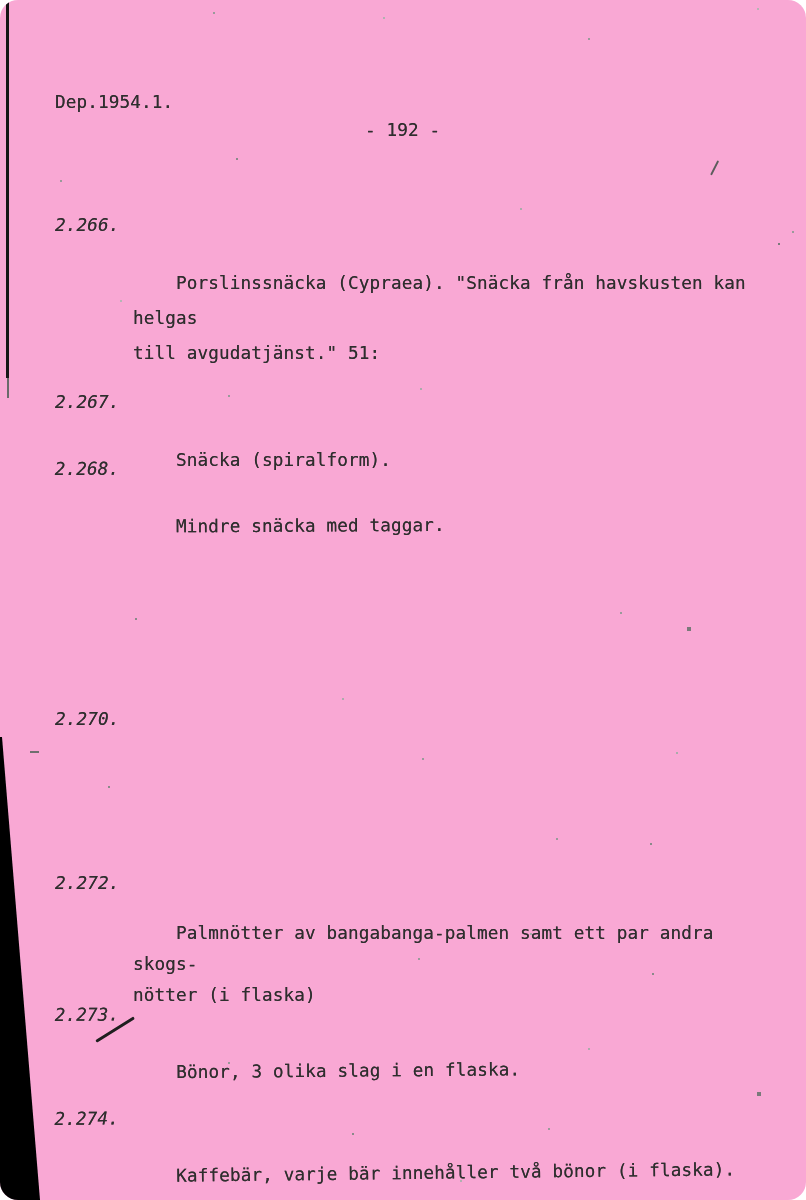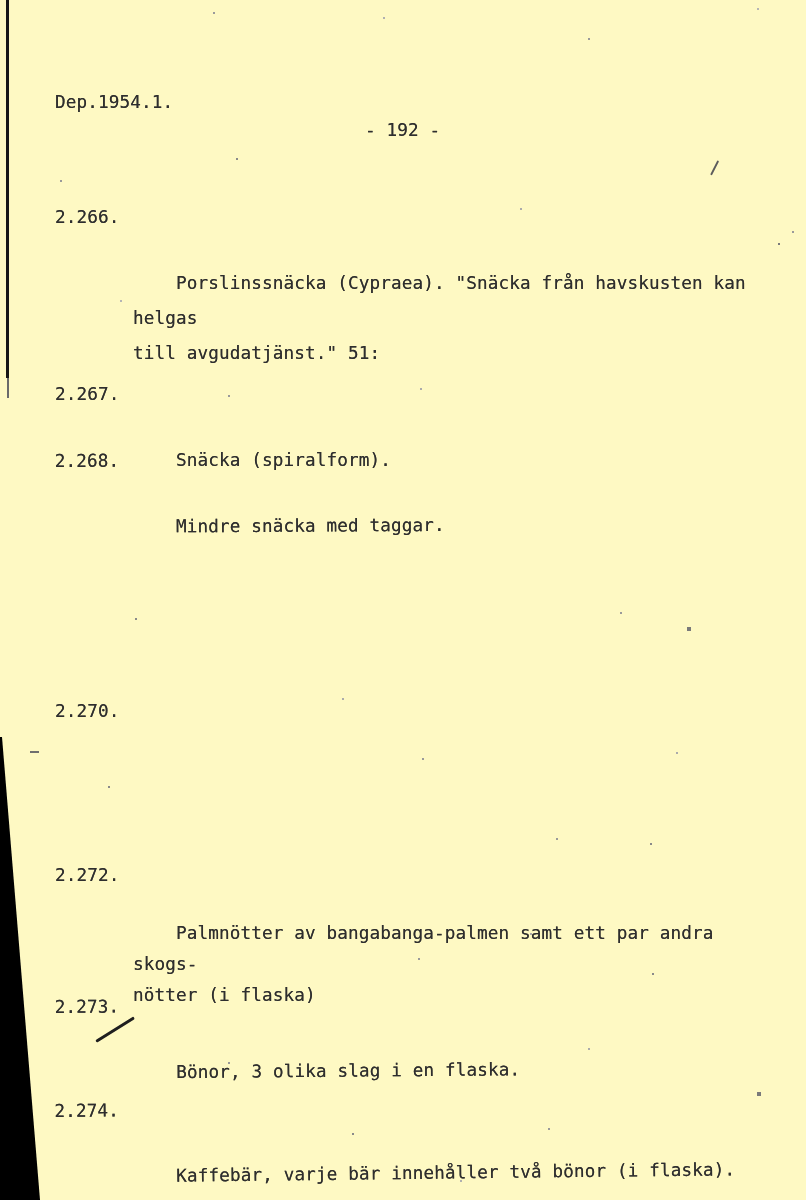--- a/index.html
+++ b/index.html
@@ -4,24 +4,25 @@
 <style>
   html, body {
     margin: 0;
     padding: 0;
     background: #ffffff;
   }
   .page {
     position: relative;
     width: 806px;
     height: 1200px;
-    background: #fef9c3;
+    background: #f9a8d4;
     overflow: hidden;
     font-family: "DejaVu Sans Mono", "Liberation Mono", monospace;
     color: #2e2e2e;
+    border-radius: 18px;
   }
   
   .edge-line {
     position: absolute;
     left: 6px; top: 0;
     width: 3px; height: 378px;
     background: #161616;
   }
   .edge-line-tail {
     position: absolute;
@@ -94,21 +95,21 @@
   .entry {
     position: absolute;
     left: 55px;
     width: 725px;
     padding-left: 78px;
     box-sizing: border-box;
     line-height: 35px;
   }
   .entry .num {
     position: absolute;
-    left: 0; top: 4px;
+    left: 0; top: 12px; font-style: italic;
   }
   .e-tilt-sm { transform: rotate(-0.3deg); transform-origin: left center; }
   .e-tilt-md { transform: rotate(-0.45deg); transform-origin: left center; }
   .e-tilt-lg { transform: rotate(-0.65deg); transform-origin: left center; }
 </style>
 </head>
 <body>
 
 <div class="page">
 

